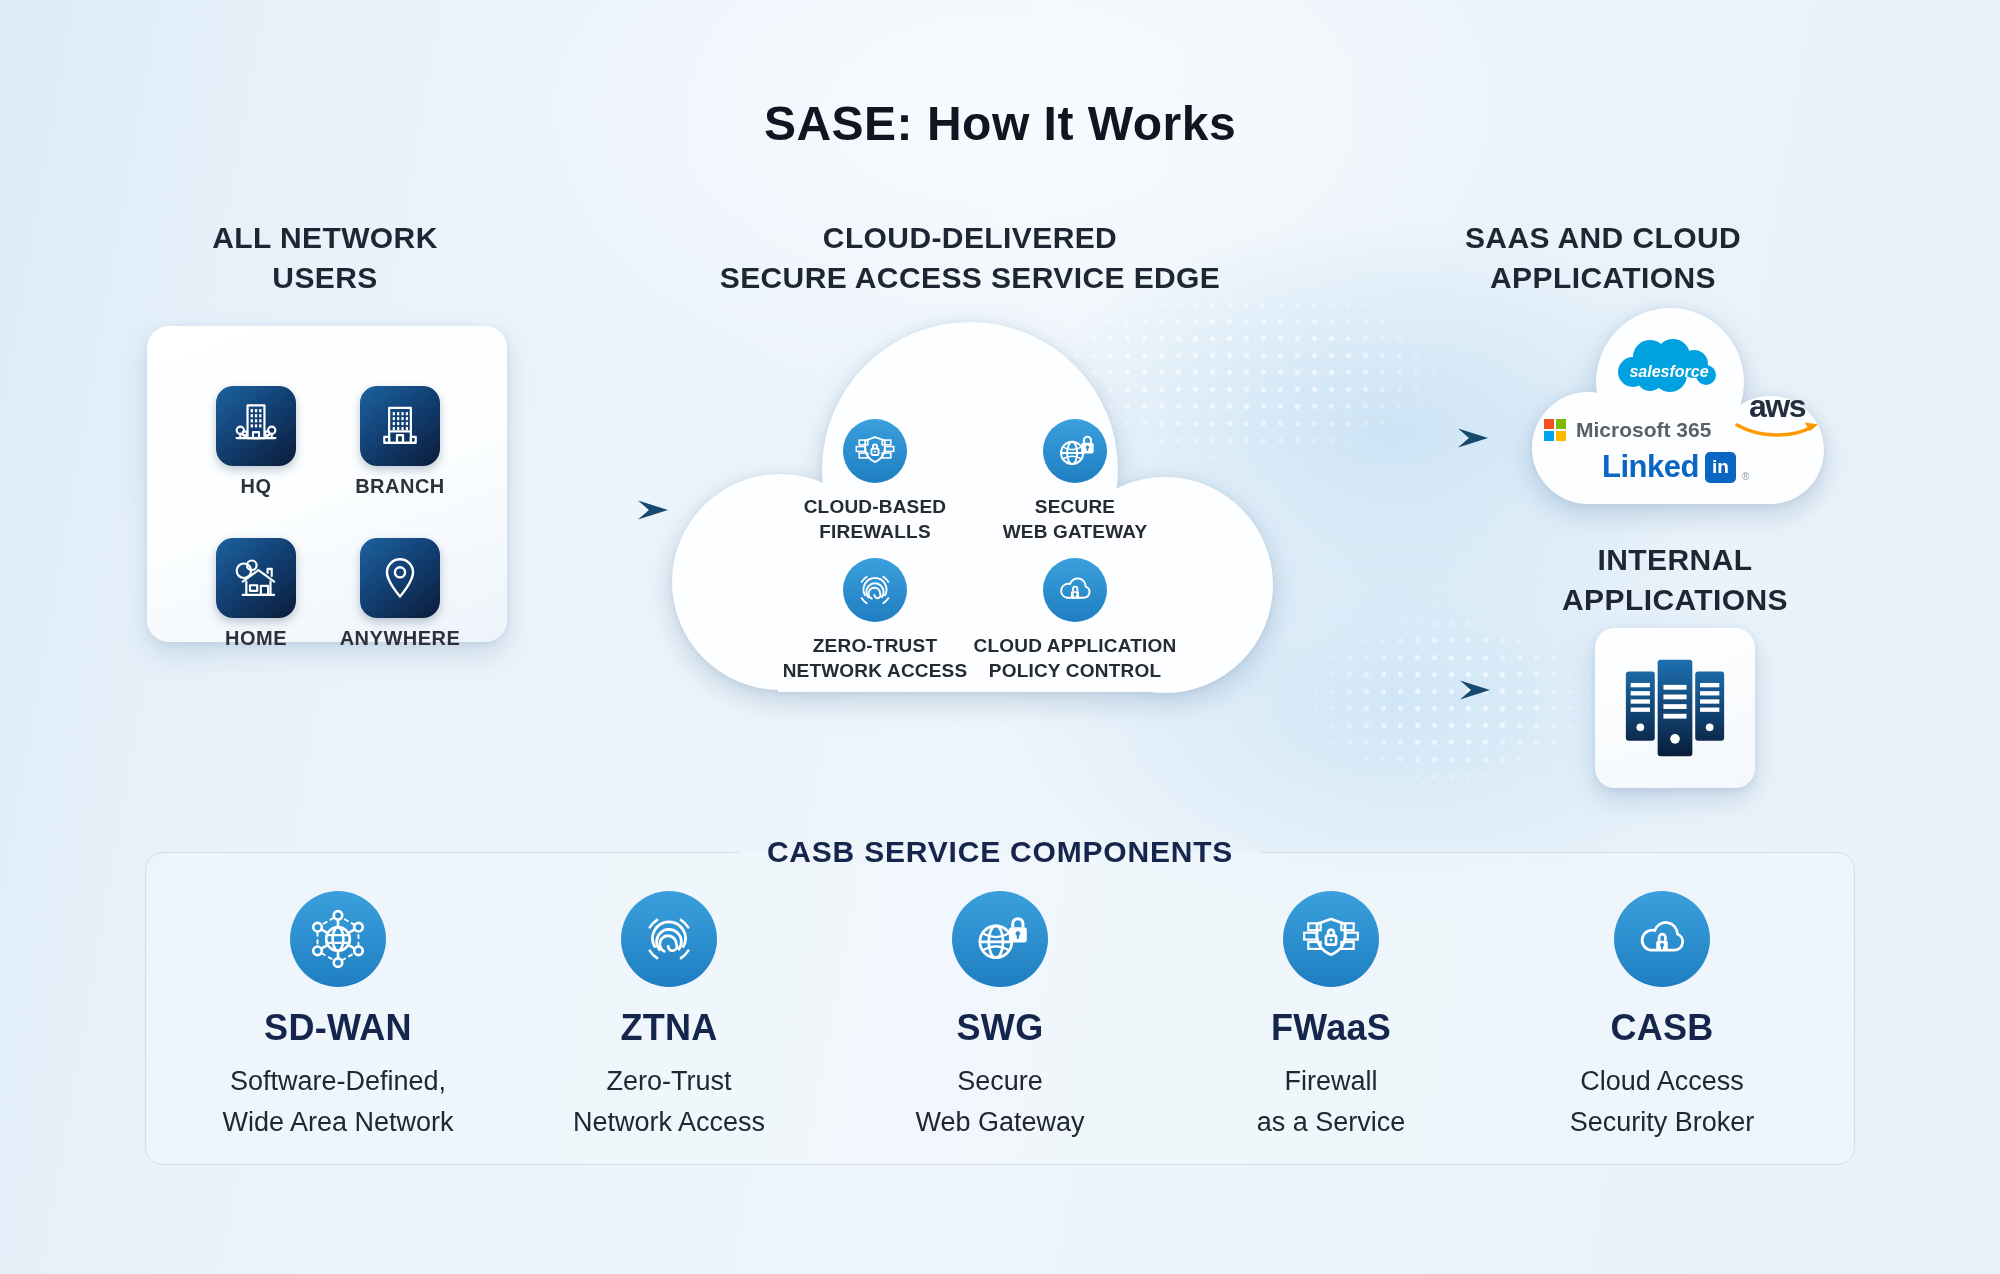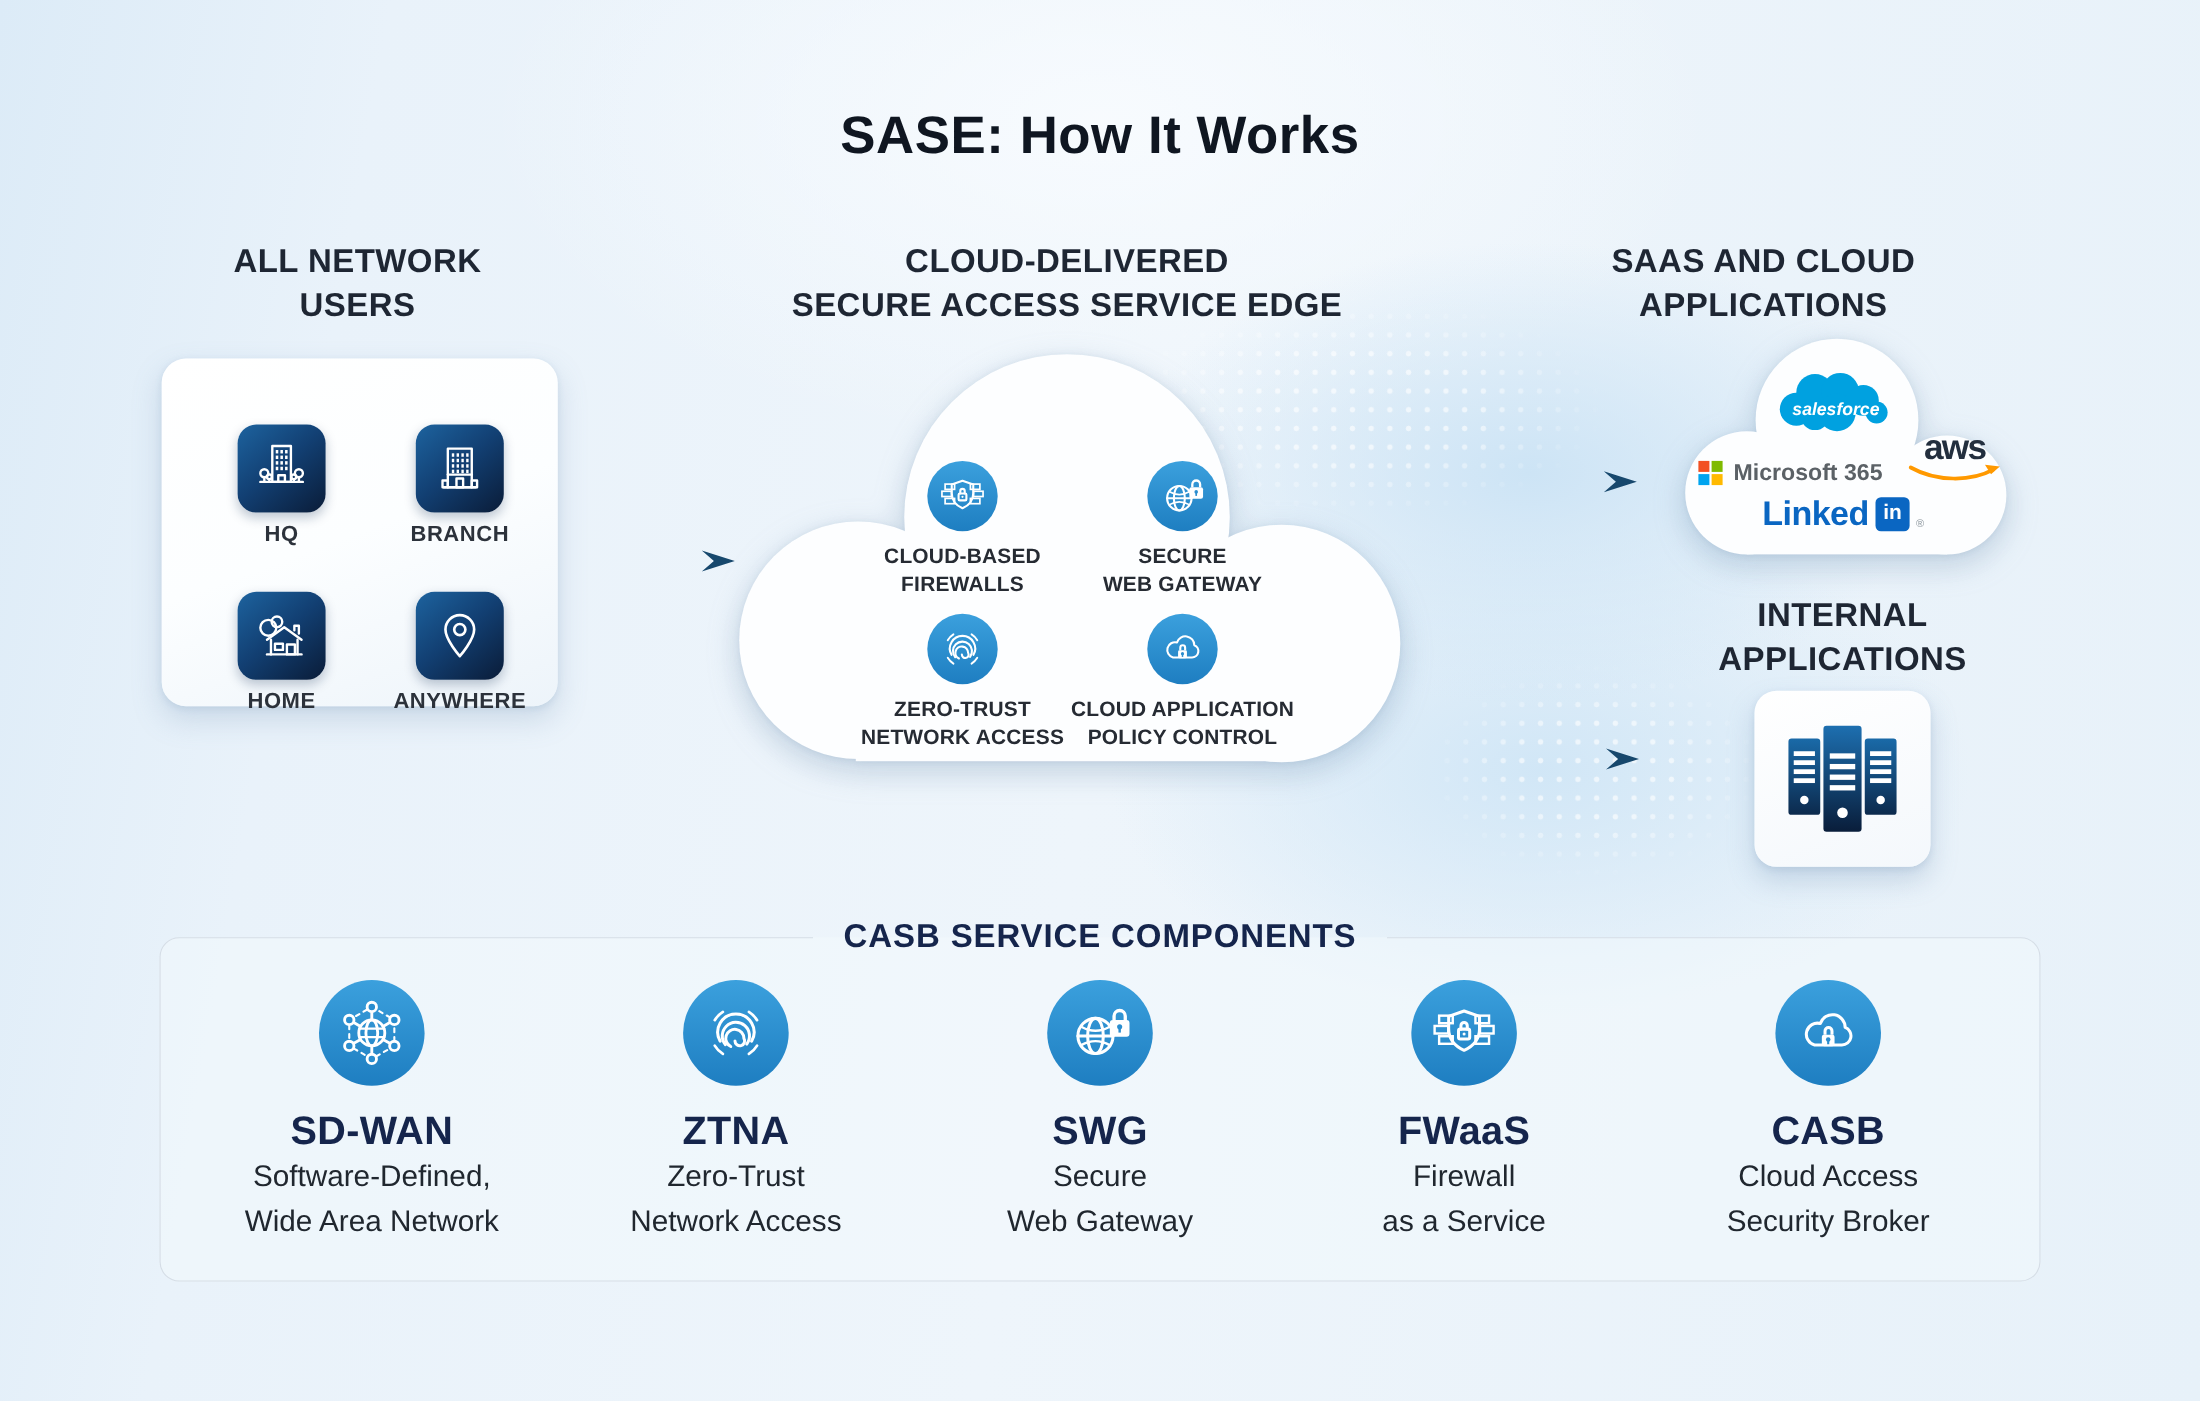--- a/index.html
+++ b/index.html
@@ -19,21 +19,21 @@
   .sec-h{font-size:30px; line-height:1.34; font-weight:700; color:#1e2633; text-align:center; letter-spacing:.4px;}
   
   .dots{background-image:radial-gradient(rgba(255,255,255,.8) 2.2px, rgba(255,255,255,0) 2.9px);
     background-size:17px 17px; opacity:.75;
     -webkit-mask-image:radial-gradient(closest-side,#000 45%,transparent 95%);
     mask-image:radial-gradient(closest-side,#000 45%,transparent 95%);}
   
   .users-card{left:147px; top:326px; width:360px; height:316px; border-radius:22px;
     background:linear-gradient(160deg,#ffffff 0%,#fcfeff 50%,#edf4fa 100%);
     box-shadow:0 12px 26px rgba(110,145,180,.25), 0 2px 6px rgba(110,145,180,.15);
-    display:grid; grid-template-columns:130px 130px; gap:40px 32px; padding:60px 0 0 44px; box-sizing:border-box;}
+    display:grid; grid-template-columns:130px 130px; gap:40px 14px; padding:60px 0 0 44px; box-sizing:border-box;}
   .tile-cell{width:130px; text-align:center;}
   .tile{width:80px; height:80px; margin:0 auto; border-radius:17px;
     background:linear-gradient(140deg,#1d639f 0%,#123f72 48%,#0a1c38 100%);
     box-shadow:0 4px 10px rgba(10,40,80,.25);
     display:flex; align-items:center; justify-content:center;}
   .tile svg{width:58px; height:58px;}
   .tile-label{margin-top:9px; font-size:20px; font-weight:600; color:#2c323b; letter-spacing:.5px;}
   
   .cloud-shadow{filter:drop-shadow(0 9px 14px rgba(106,140,172,.30)) drop-shadow(0 1px 3px rgba(106,140,172,.18));}
   
@@ -69,21 +69,21 @@
     border:1.6px solid #d5dde6; border-radius:18px; background:rgba(245,250,253,.45);
     margin:0; padding:0 30px;}
   .panel legend{margin:0 auto; padding:0 28px; font-size:30px; font-weight:700; color:#15254c; letter-spacing:.8px;}
   .comp-row{display:flex; justify-content:space-between; padding:22px 2px 0;}
   .comp{width:320px; text-align:center;}
   .comp-circle{width:96px; height:96px; border-radius:50%; margin:0 auto;
     background:linear-gradient(180deg,#3ba0dd,#1e7ec1);
     display:flex; align-items:center; justify-content:center;}
   .comp-circle svg{width:66px; height:66px;}
   .comp-acronym{margin-top:20px; font-size:36px; font-weight:800; color:#15254c; letter-spacing:.3px;}
-  .comp-desc{font-size:27px; line-height:1.5; color:#20272f;}
+  .comp-desc{margin-top:12px; font-size:27px; line-height:1.5; color:#20272f;}
 </style>
 </head>
 <body>
 
 <svg width="0" height="0" style="position:absolute" aria-hidden="true">
   <defs>
     <linearGradient id="arrow-grad" x1="0" y1="0" x2="1" y2="0">
       <stop offset="0" stop-color="#17486d" stop-opacity="0"></stop>
       <stop offset="0.55" stop-color="#17486d" stop-opacity=".75"></stop>
       <stop offset="1" stop-color="#17486d"></stop>

